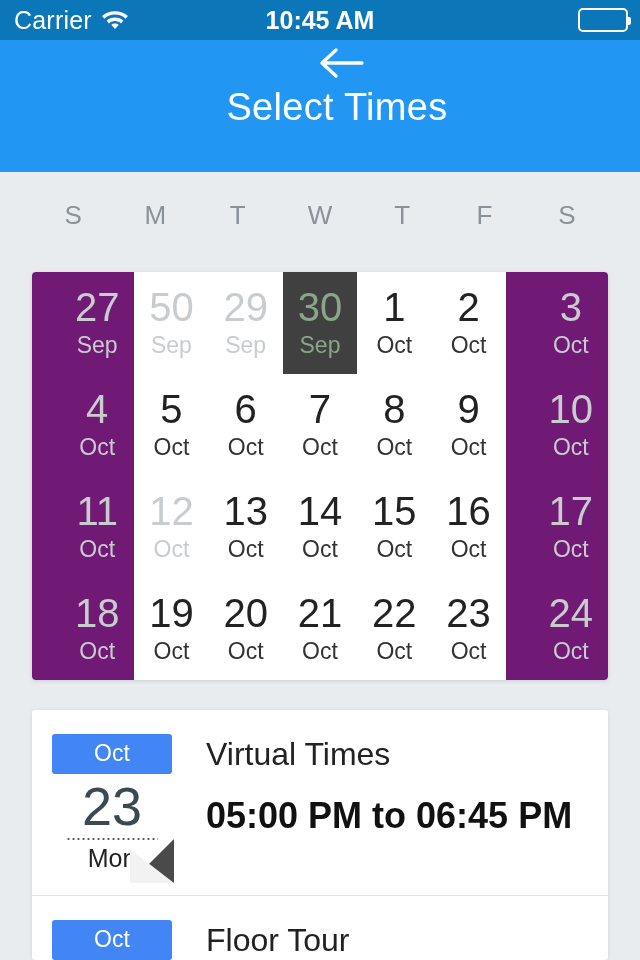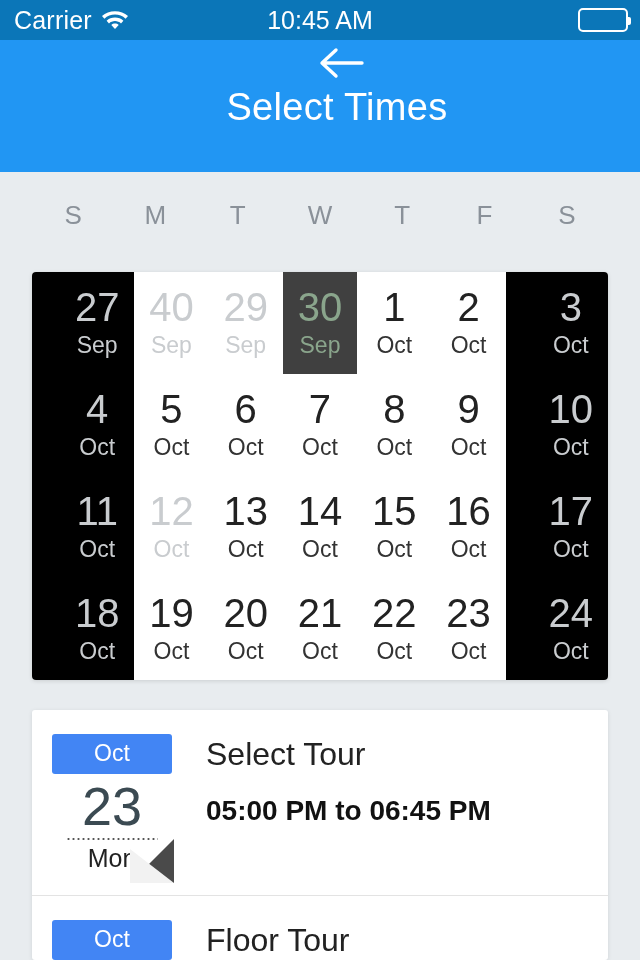--- a/index.html
+++ b/index.html
@@ -11,21 +11,21 @@
   #app { position:relative; width:640px; height:960px; }
 
   
   .statusbar{
     position:absolute; left:0; top:0; width:640px; height:40px;
     background:#0B76B8; color:#fff;
     display:flex; align-items:center;
   }
   .sb-left{ position:absolute; left:14px; display:flex; align-items:center; gap:8px; }
   .sb-carrier{ font-size:25px; letter-spacing:.2px; }
-  .sb-time{ position:absolute; left:0; right:0; text-align:center; font-size:25px; font-weight:normal; }
+  .sb-time{ position:absolute; left:0; right:0; text-align:center; font-size:25px; font-weight:bold; }
   .sb-right{ position:absolute; right:12px; display:flex; align-items:center; }
   .wifi{ display:block; }
   .battery{ position:relative; width:50px; height:24px;
     border:2px solid #fff; border-radius:5px; padding:2px; }
   .battery .lvl{ width:100%; height:100%; background:#fff; border-radius:2px; }
   .battery:after{ content:""; position:absolute; right:-5px; top:7px;
     width:3px; height:8px; background:#fff; border-radius:0 2px 2px 0; }
 
   
   .header{
@@ -48,21 +48,21 @@
     position:absolute; left:32px; top:272px; width:576px; height:408px;
     background:#fff; border-radius:4px;
     box-shadow:0 1px 4px rgba(0,0,0,.13);
     overflow:hidden; display:flex; flex-direction:column;
   }
   .calrow{ flex:1; display:flex; }
   .cell{
     flex:1; display:flex; flex-direction:column;
     align-items:center; justify-content:center; cursor:pointer;
   }
-  .cell.weekend{ background:#000000;padding-left:28px; }
+  .cell.weekend{ background:#701a75;padding-left:28px; }
   .cell .d{ font-size:40px; color:#222; line-height:1.02; font-weight:300; }
   .cell .m{ font-size:23px; color:#333; margin-top:4px; }
   .cell.dim .d{ color:#c9cccf; }
   .cell.dim .m{ color:#c9cccf; }
   .cell.sel{ background:#404040; }
   .cell.sel .d, .cell.sel .m{ color:#8aa58c; }
 
   
   .events{
     position:absolute; left:32px; top:710px; width:576px; height:250px;
@@ -78,21 +78,21 @@
   }
   .db-day{ text-align:center; font-size:54px; color:#3b4a52;
     font-weight:300; line-height:1.12; margin-top:2px; }
   .db-rule{ height:2px; margin:2px 14px 0;
     background-image:radial-gradient(circle, #555 1px, transparent 1.2px);
     background-size:5px 2px; background-repeat:repeat-x; }
   .db-dow{ text-align:center; font-size:25px; color:#222; padding-top:4px; }
   .fold{ position:absolute; right:-2px; bottom:-10px; width:44px; height:44px; }
   .ev-body{ margin-left:34px; padding-top:2px; }
   .ev-title{ font-size:32px; color:#222; }
-  .ev-time{ font-size:28px; color:#111; font-weight:bold; margin-top:22px; }
+  .ev-time{ font-size:36px; color:#111; font-weight:bold; margin-top:22px; }
 </style>
 </head>
 <body>
 
 <div id="app">
 
   <div class="statusbar">
     <div class="sb-left">
       <span class="sb-carrier">Carrier</span>
       <span class="wifi">
@@ -128,21 +128,21 @@
     <div>S</div>
   </div>
 
   <div class="calcard" id="calcard">
       <div class="calrow">
         <div class="cell weekend dim">
           <div class="d">27</div>
           <div class="m">Sep</div>
         </div>
         <div class="cell dim">
-          <div class="d">40</div>
+          <div class="d">50</div>
           <div class="m">Sep</div>
         </div>
         <div class="cell dim">
           <div class="d">29</div>
           <div class="m">Sep</div>
         </div>
         <div class="cell sel">
           <div class="d">30</div>
           <div class="m">Sep</div>
         </div>
@@ -257,21 +257,21 @@
           <div class="db-month" style="background: rgb(66, 133, 244);">Oct</div>
           <div class="db-day">23</div>
           <div class="db-rule"></div>
           <div class="db-dow">Mon</div>
           <span class="fold"><svg width="44" height="44" viewBox="0 0 44 44">
               <path d="M0 44 L44 44 L44 0 Z" fill="#4a4a4a"></path>
               <path d="M0 44 L44 44 L0 10 Z" fill="#f2f2f2"></path>
             </svg></span>
         </div>
         <div class="ev-body">
-          <div class="ev-title">Select Tour</div>
+          <div class="ev-title">Virtual Times</div>
           <div class="ev-time">05:00 PM to 06:45 PM</div>
         </div>
       </div>
       <div class="event">
         <div class="datebadge">
           <div class="db-month" style="background: rgb(66, 133, 244);">Oct</div>
         </div>
         <div class="ev-body">
           <div class="ev-title">Floor Tour</div>
         </div>

